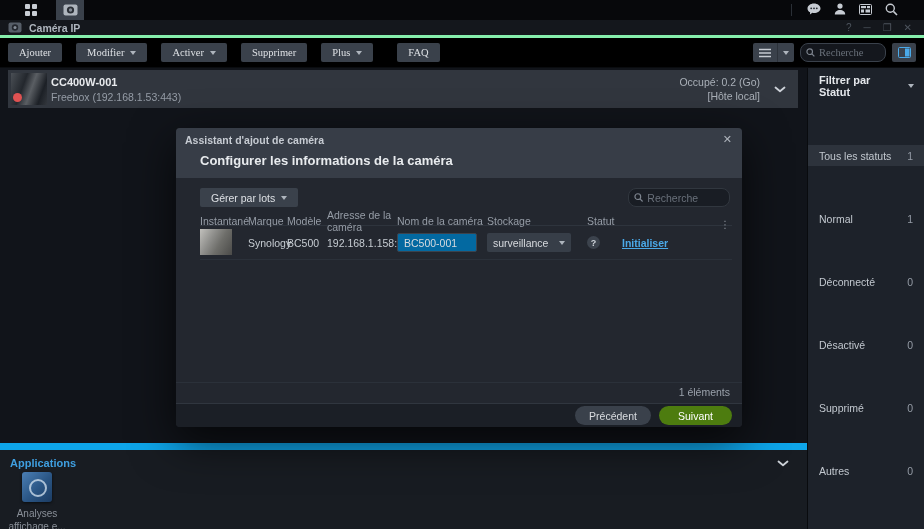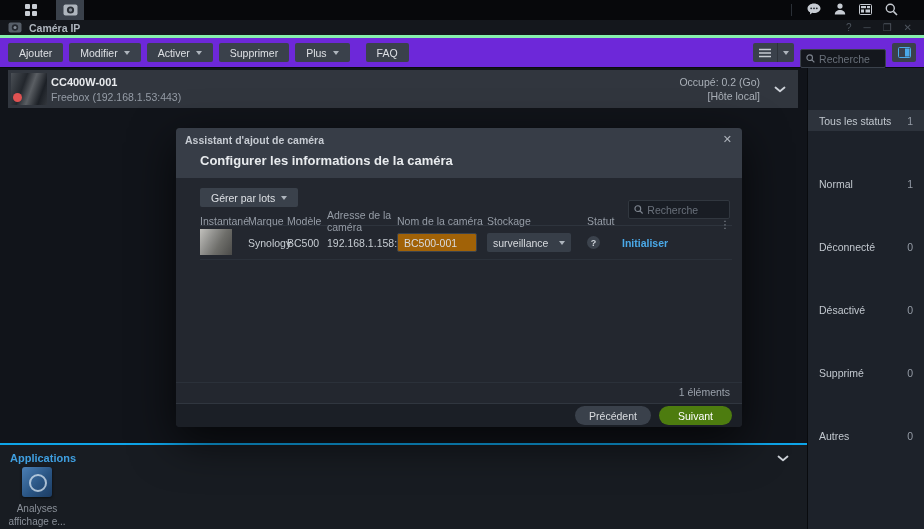--- a/index.html
+++ b/index.html
@@ -18,34 +18,34 @@
   .tb-sep { width:1px; height:12px; background:#2a2f36; margin-right:2px; }
 
   
   .titlebar { position:absolute; top:20px; left:0; right:0; height:18px; background:#14171c;
               border-bottom:3px solid #86efac; display:flex; align-items:center; padding:0 8px; z-index:20; }
   .title-text { font-size:10.5px; font-weight:bold; color:#aeb5bd; margin-left:7px; }
   .win-controls { margin-left:auto; display:flex; gap:12px; color:#4d545d; font-size:10px; padding-right:4px; }
   .win-controls span { cursor:pointer; }
 
   
-  .toolbar { position:absolute; top:38px; left:0; right:0; height:30px; background:#6d28d9;
-             border-bottom:1px solid #0a0c0f; display:flex; align-items:center; padding:0 8px; gap:6px; z-index:20; }
+  .toolbar { position:absolute; top:38px; left:0; right:0; height:30px; background:#000000;
+             border-bottom:1px solid #0a0c0f; display:flex; align-items:center; padding:0 8px; gap:14px; z-index:20;font-family:Liberation Serif, serif; }
   .btn { background:#3a414b; border:none; border-radius:2px; height:19px; padding:0 11px;
          font-size:10.5px; color:#dde0e4; display:inline-flex; align-items:center; gap:6px;
          font-family:inherit; cursor:pointer; white-space:nowrap; }
   .btn-faq { margin-left:10px; }
   .caret { width:0; height:0; border-left:3.5px solid transparent; border-right:3.5px solid transparent;
            border-top:4px solid #aeb5bd; display:inline-block; }
   .toolbar-right { margin-left:auto; display:flex; align-items:center; gap:6px; }
   .view-btn { display:inline-flex; align-items:center; background:#3a414b; border-radius:2px; height:19px; cursor:pointer; }
   .view-btn .vb-main { padding:0 6px; display:flex; align-items:center; }
   .view-btn .vb-caret { padding:0 5px; border-left:1px solid #2c323a; height:100%; display:flex; align-items:center; }
-  .search-box { width:86px; height:19px; background:#14171d; border:1px solid #3a414b; border-radius:2px;
-                display:flex; align-items:center; padding:0 5px; gap:4px;margin-top:12px; }
+  .search-box { width:86px; height:19px; background:#14171d; border:1px solid #3a414b; border-radius:8px;
+                display:flex; align-items:center; padding:0 5px; gap:4px; }
   .search-box input { background:transparent; border:none; outline:none; width:100%;
                       font-size:10.5px; color:#aab0b8; font-family:inherit; }
   .search-box input::placeholder { color:#6a717b; }
   .panel-btn { width:24px; height:19px; background:#3a414b; border-radius:2px; display:flex;
                align-items:center; justify-content:center; cursor:pointer; }
 
   
   .main { position:absolute; top:68px; left:0; width:807px; height:375px; background:#11141a; }
   .camera-row { position:absolute; top:2px; left:8px; width:790px; height:38px; background:#31363e;
                 display:flex; align-items:center; cursor:pointer; }
@@ -84,43 +84,43 @@
                font-size:10.5px; color:#969da7; border-bottom:1px solid #2e343d; }
   .th-last { display:flex; align-items:flex-end; justify-content:space-between; }
   .dots { color:#8a9099; font-size:10px; letter-spacing:0; line-height:4px; cursor:pointer;
           padding-right:2px; }
   .dlg-row { position:absolute; left:24px; right:10px; top:98px; height:34px;
              font-size:10.5px; color:#c6ccd2; border-bottom:1px solid #2b313a; }
   .thumb2 { width:32px; height:26px;
             background:linear-gradient(120deg,#c2c1bd 0%,#8f8f8c 35%,#6e6e6a 60%,#4a4a48 100%); }
   .addr-cell { display:flex; align-items:center; gap:5px; }
   .pencil { color:#d3d7dc; font-size:11px; cursor:pointer; }
-  .name-input { width:80px; height:19px; background:#a16207; border:1px solid #3c434d; border-radius:2px;
+  .name-input { width:80px; height:19px; background:#0369a1; border:1px solid #3c434d; border-radius:2px;
                 color:#d7dade; font-size:10.5px; padding:0 6px; font-family:inherit; outline:none; }
   .storage-select { width:84px; height:19px; background:#373e48; border-radius:2px; display:flex;
                     align-items:center; padding:0 6px; cursor:pointer; color:#d7dade; }
   .storage-select .caret { margin-left:auto; }
   .status-cell { display:flex; align-items:center; gap:7px; }
   .q-badge { width:13px; height:13px; border-radius:50%; background:#3c434d; color:#cfd4da;
              font-size:9px; font-weight:bold; display:flex; align-items:center; justify-content:center; cursor:pointer; }
-  .init-link { color:#4aa9e8; font-weight:bold; cursor:pointer;padding-left:15px; }
+  .init-link { color:#4aa9e8; font-weight:bold; text-decoration:underline; cursor:pointer;padding-left:15px; }
   .dlg-status-row { position:absolute; left:0; right:0; top:254px; height:18px;
                     border-top:1px solid #2b313a; display:flex; align-items:center;
                     justify-content:flex-end; padding-right:12px; font-size:10.5px; color:#9aa1ab; }
   .dlg-footer { position:absolute; left:0; right:0; bottom:0; height:24px; background:#1b1f26;
                 border-top:1px solid #30363f; border-radius:0 0 4px 4px; display:flex;
                 align-items:center; justify-content:flex-end; gap:8px; padding-right:10px; }
   .pill { border:none; border-radius:10px; height:19px; padding:0 14px; font-size:10.5px;
           font-family:inherit; cursor:pointer; }
   .pill-prev { background:#3a414b; color:#d9dce0; }
   .pill-next { background:#4d7c0f; color:#ffffff; padding:0 19px; }
 
   
   .apps-panel { position:absolute; left:0; bottom:0; width:807px; height:86px; background:#181c22;
-                border-top:2px solid #0ea5e9; }
+                border-top:7px solid #0ea5e9; }
   .apps-title { position:absolute; left:10px; top:7px; color:#3f9fe0; font-weight:bold; font-size:11px; }
   .apps-chevron { position:absolute; right:18px; top:7px; cursor:pointer; }
   .app-tile { position:absolute; left:6px; top:22px; width:62px; text-align:center; cursor:pointer; }
   .app-icon { width:30px; height:30px; margin:0 auto; border-radius:3px; position:relative;
               background:linear-gradient(135deg,#4b7fb5 0%,#2a5584 55%,#1c3c63 100%);
               box-shadow:0 1px 3px rgba(0,0,0,.6); }
   .app-icon::after { content:""; position:absolute; left:7px; top:7px; width:14px; height:14px;
                      border:2px solid rgba(215,228,240,.75); border-radius:50%; }
   .app-caption { font-size:10px; color:#8a9099; line-height:13px; margin-top:5px; }
 </style>
@@ -260,20 +260,24 @@
       </div>
       <span class="row-chevron">
         <svg width="12" height="7" viewBox="0 0 12 7">
           <polyline points="1.5,1.5 6,5.3 10.5,1.5" fill="none" stroke="#cdd2d8" stroke-width="1.8" stroke-linecap="round" stroke-linejoin="round"></polyline>
         </svg>
       </span>
     </div>
   </div>
 
   <div class="sidebar">
+    <div class="sb-header">
+      <span>Filtrer par Statut</span>
+      <span class="caret"></span>
+    </div>
     <div class="sb-item selected">
       <span>Tous les statuts</span>
       <span class="sb-count">1</span>
     </div>
     <div class="sb-item">
       <span>Normal</span>
       <span class="sb-count">1</span>
     </div>
     <div class="sb-item">
       <span>Déconnecté</span>

